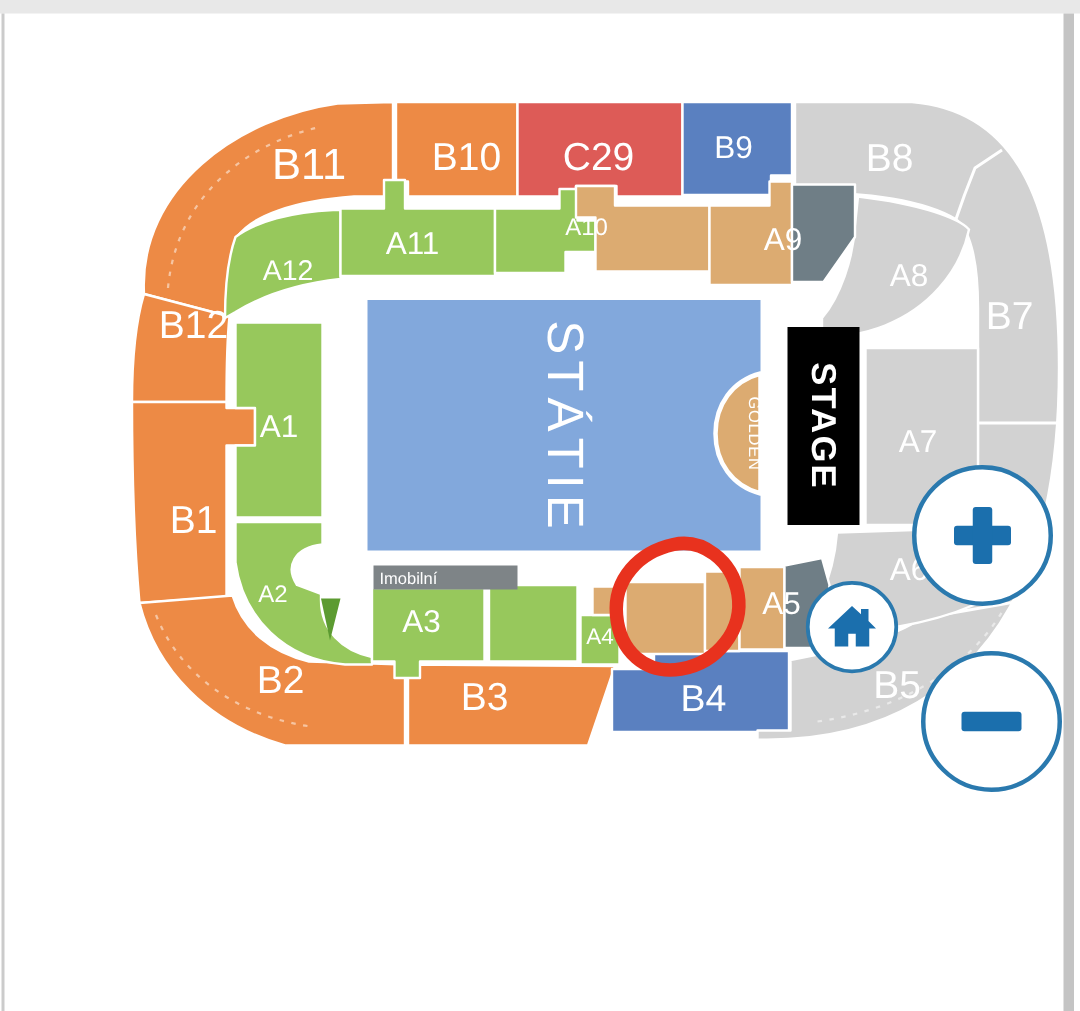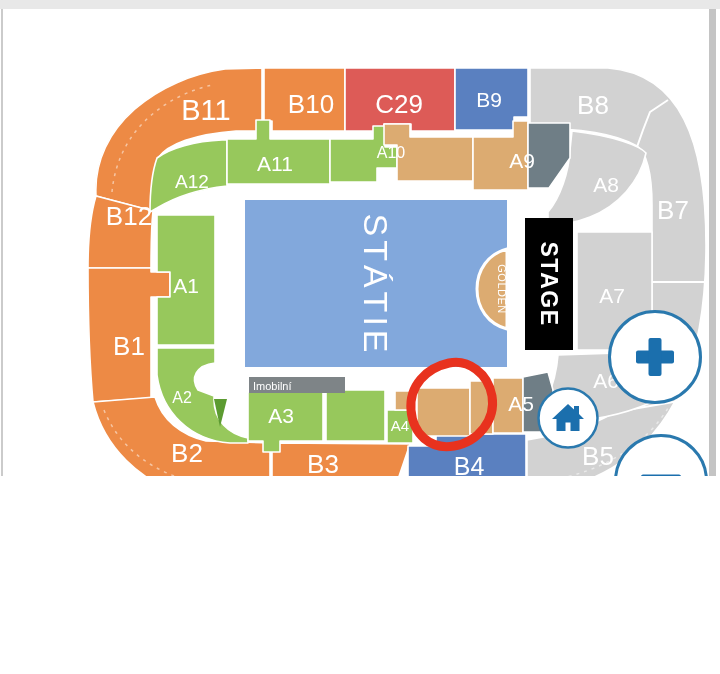--- a/index.html
+++ b/index.html
@@ -1,16 +1,16 @@
 <!DOCTYPE html>
 <html><head>
 <meta charset="utf-8">
 <style>
   html,body{margin:0;padding:0;background:#fff;}
-  #screen{position:relative;width:720px;height:476px;background:#fff;overflow:hidden;
+  #screen{position:relative;width:720px;height:674px;background:#fff;overflow:hidden;
           font-family:"Liberation Sans",sans-serif;}
   #venue-svg{position:absolute;left:0;top:0;z-index:1;}
   .chrome{position:absolute;z-index:3;}
   #top-edge{left:0;top:0;width:720px;height:9px;background:#E8E8E8;}
   #right-strip{left:709px;top:9px;width:7px;height:665px;background:#C4C4C4;}
   #left-line{left:1px;top:9px;width:2px;height:665px;background:#CBCBCB;}
   .sec{stroke:#ffffff;stroke-width:1.6;stroke-linejoin:round;}
   .nostroke{stroke:none;}
   .goldencurve{stroke:#ffffff;stroke-width:3;stroke-linejoin:round;}
   .seam{fill:none;stroke:#ffffff;stroke-width:2;stroke-linejoin:round;}

